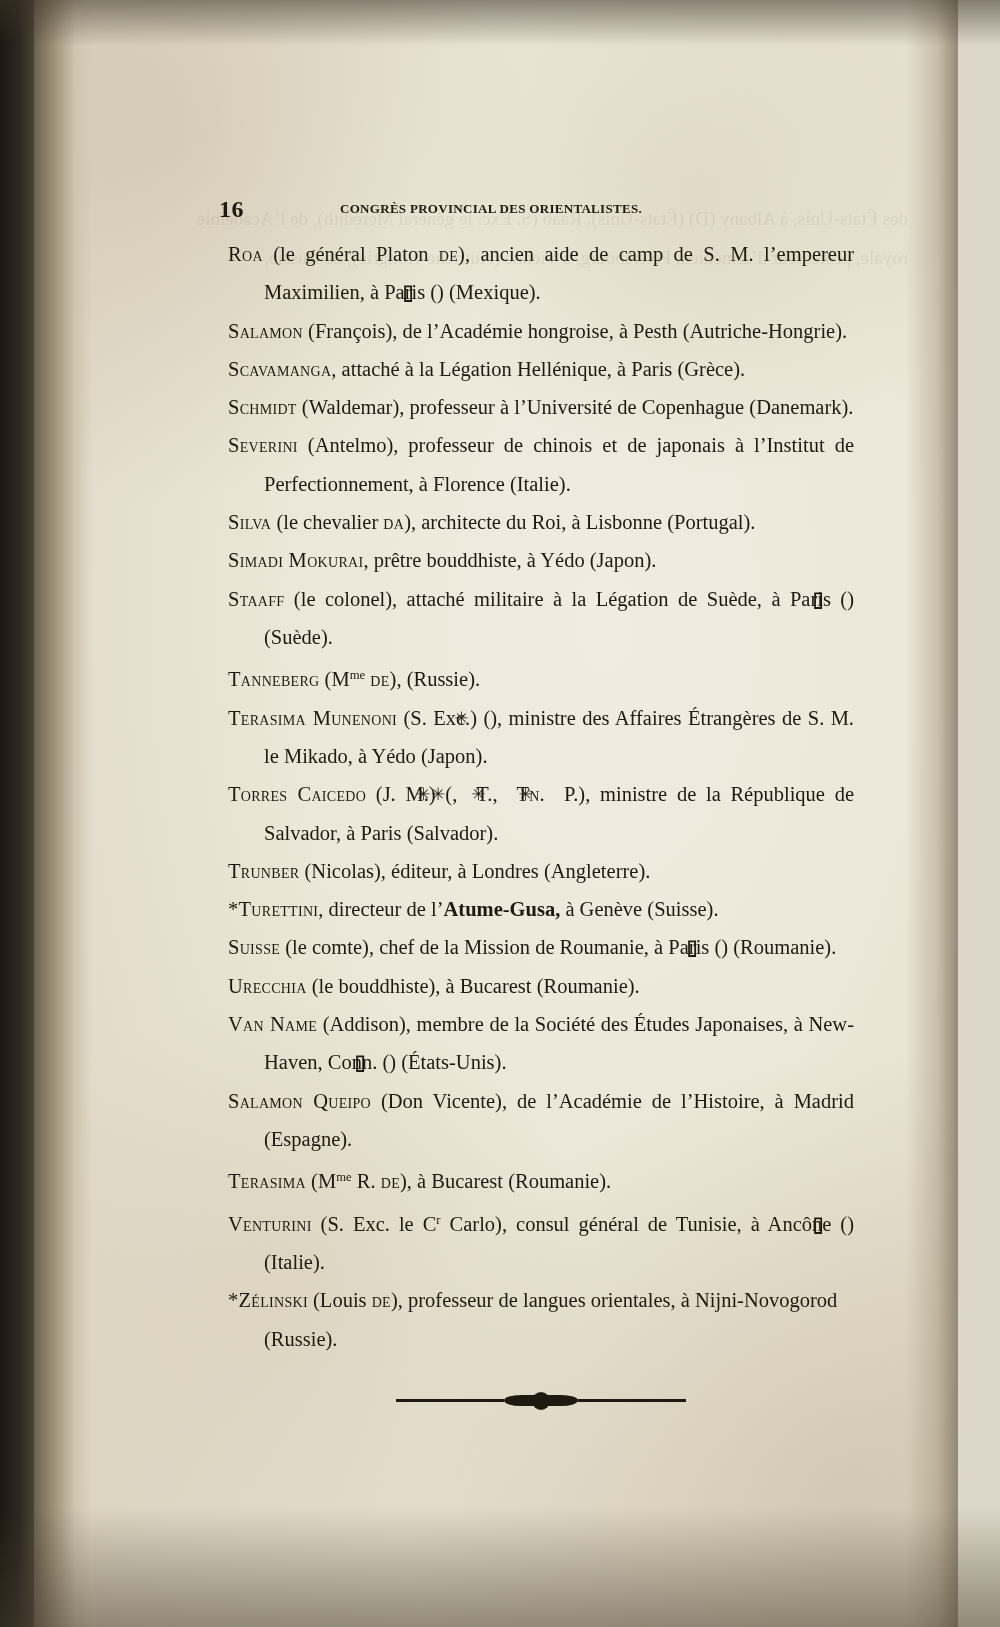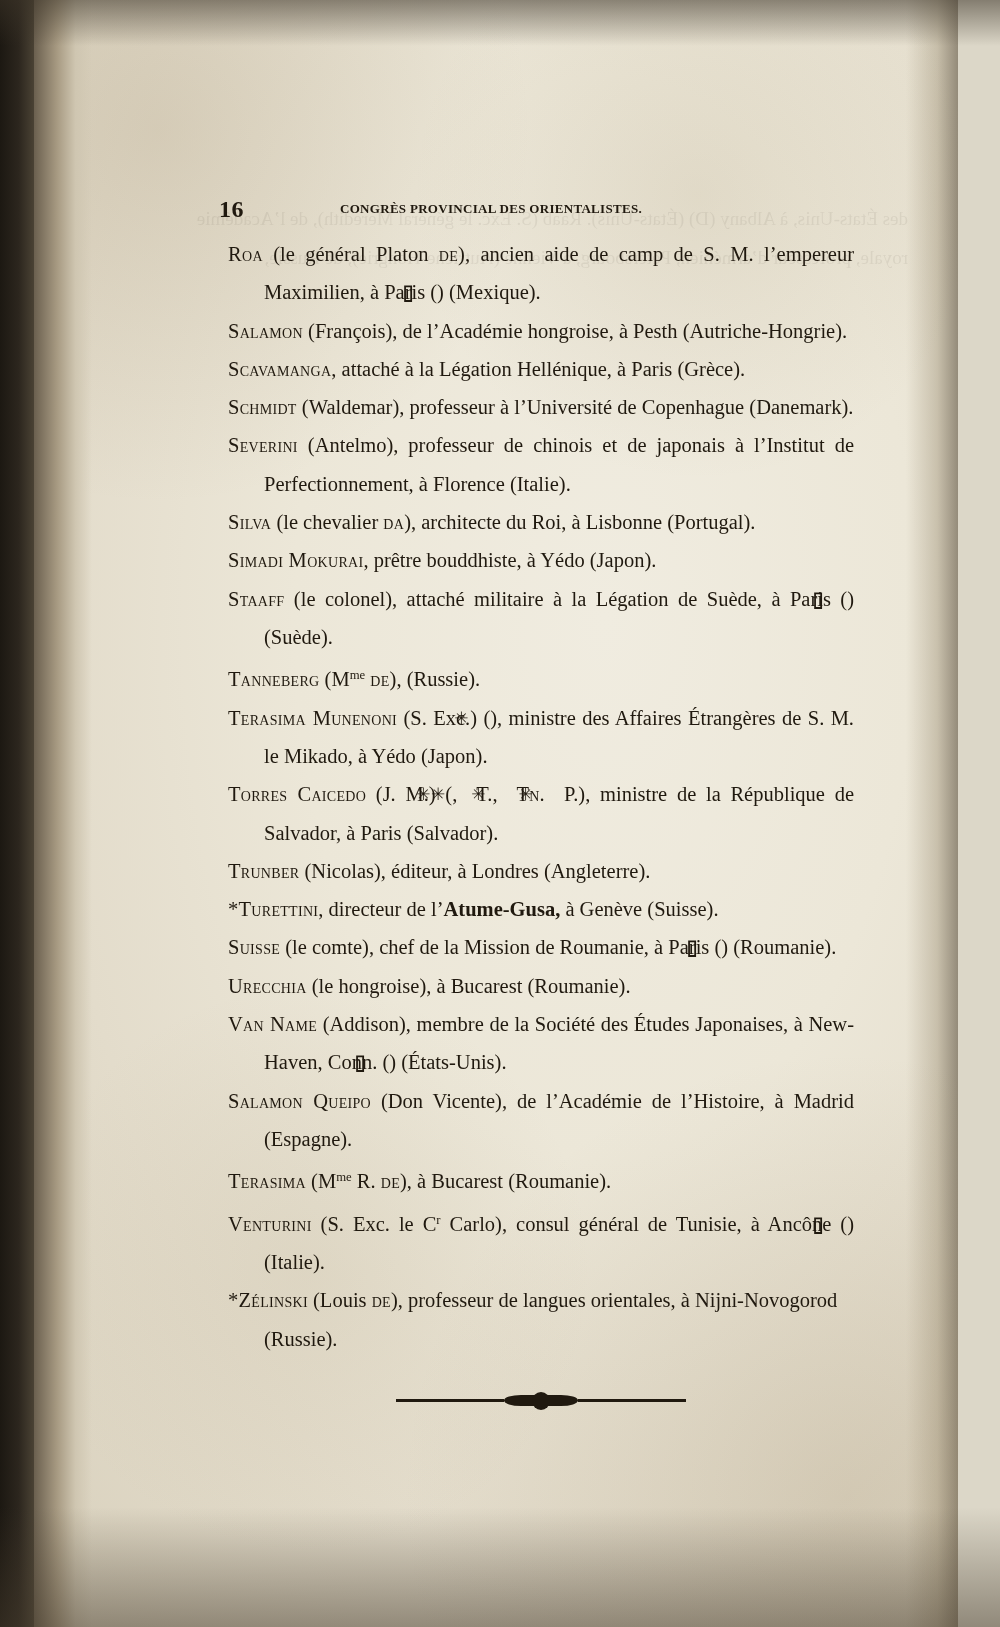--- a/index.html
+++ b/index.html
@@ -231,21 +231,21 @@
         <li class="entry"><span class="sc">Severini</span><span> (Antelmo), professeur de chinois et de japonais à l’Institut de Perfectionnement, à Florence (Italie).</span></li>
         <li class="entry"><span class="sc">Silva</span><span> (le chevalier <span class="sc">da</span>), architecte du Roi, à Lisbonne (Portugal).</span></li>
         <li class="entry"><span class="sc">Simadi Mokurai</span><span>, prêtre bouddhiste, à Yédo (Japon).</span></li>
         <li class="entry"><span class="sc">Staaff</span><span> (le colonel), attaché militaire à la Légation de Suède, à Paris (<span class="boxglyph">▯</span>) (Suède).</span></li>
         <li class="entry"><span class="sc">Tanneberg</span><span> (M<sup class="ord">me</sup> <span class="sc">de</span>), (Russie).</span></li>
         <li class="entry"><span class="sc">Terasima Munenoni</span><span> (S. Exc.) (<span class="star">✳</span>), ministre des Affaires Étrangères de S. M. le Mikado, à Yédo (Japon).</span></li>
         <li class="entry"><span class="sc">Torres Caicedo</span><span> (J. M.) (<span class="star">✳</span>, <span class="star">✳</span> T., <span class="star">✳</span> T<span class="sc">n</span>. <span class="star">✳</span> P.), ministre de la République de Salvador, à Paris (Salvador).</span></li>
         <li class="entry"><span class="sc">Trunber</span><span> (Nicolas), éditeur, à Londres (Angleterre).</span></li>
         <li class="entry"><span class="sc">*Turettini</span><span>, directeur de l’<span class="ital">Atume-Gusa,</span> à Genève (Suisse).</span></li>
         <li class="entry"><span class="sc">Suisse</span><span> (le comte), chef de la Mission de Roumanie, à Paris (<span class="boxglyph">▯</span>) (Roumanie).</span></li>
-        <li class="entry"><span class="sc">Urecchia</span><span> (le hongroise), à Bucarest (Roumanie).</span></li>
+        <li class="entry"><span class="sc">Urecchia</span><span> (le bouddhiste), à Bucarest (Roumanie).</span></li>
         <li class="entry"><span class="sc">Van Name</span><span> (Addison), membre de la Société des Études Japonaises, à New-Haven, Conn. (<span class="boxglyph">▯</span>) (États-Unis).</span></li>
         <li class="entry"><span class="sc">Salamon Queipo</span><span> (Don Vicente), de l’Académie de l’Histoire, à Madrid (Espagne).</span></li>
         <li class="entry"><span class="sc">Terasima</span><span> (M<sup class="ord">me</sup> R. <span class="sc">de</span>), à Bucarest (Roumanie).</span></li>
         <li class="entry"><span class="sc">Venturini</span><span> (S. Exc. le C<sup class="ord">r</sup> Carlo), consul général de Tunisie, à Ancône (<span class="boxglyph">▯</span>) (Italie).</span></li>
         <li class="entry"><span class="sc">*Zélinski</span><span> (Louis <span class="sc">de</span>), professeur de langues orientales, à Nijni-Novogorod (Russie).</span></li>
       </ul>
 
     <div class="ornament">
       <span class="orn-bar left"></span>
       <span class="orn-wing l"></span>

